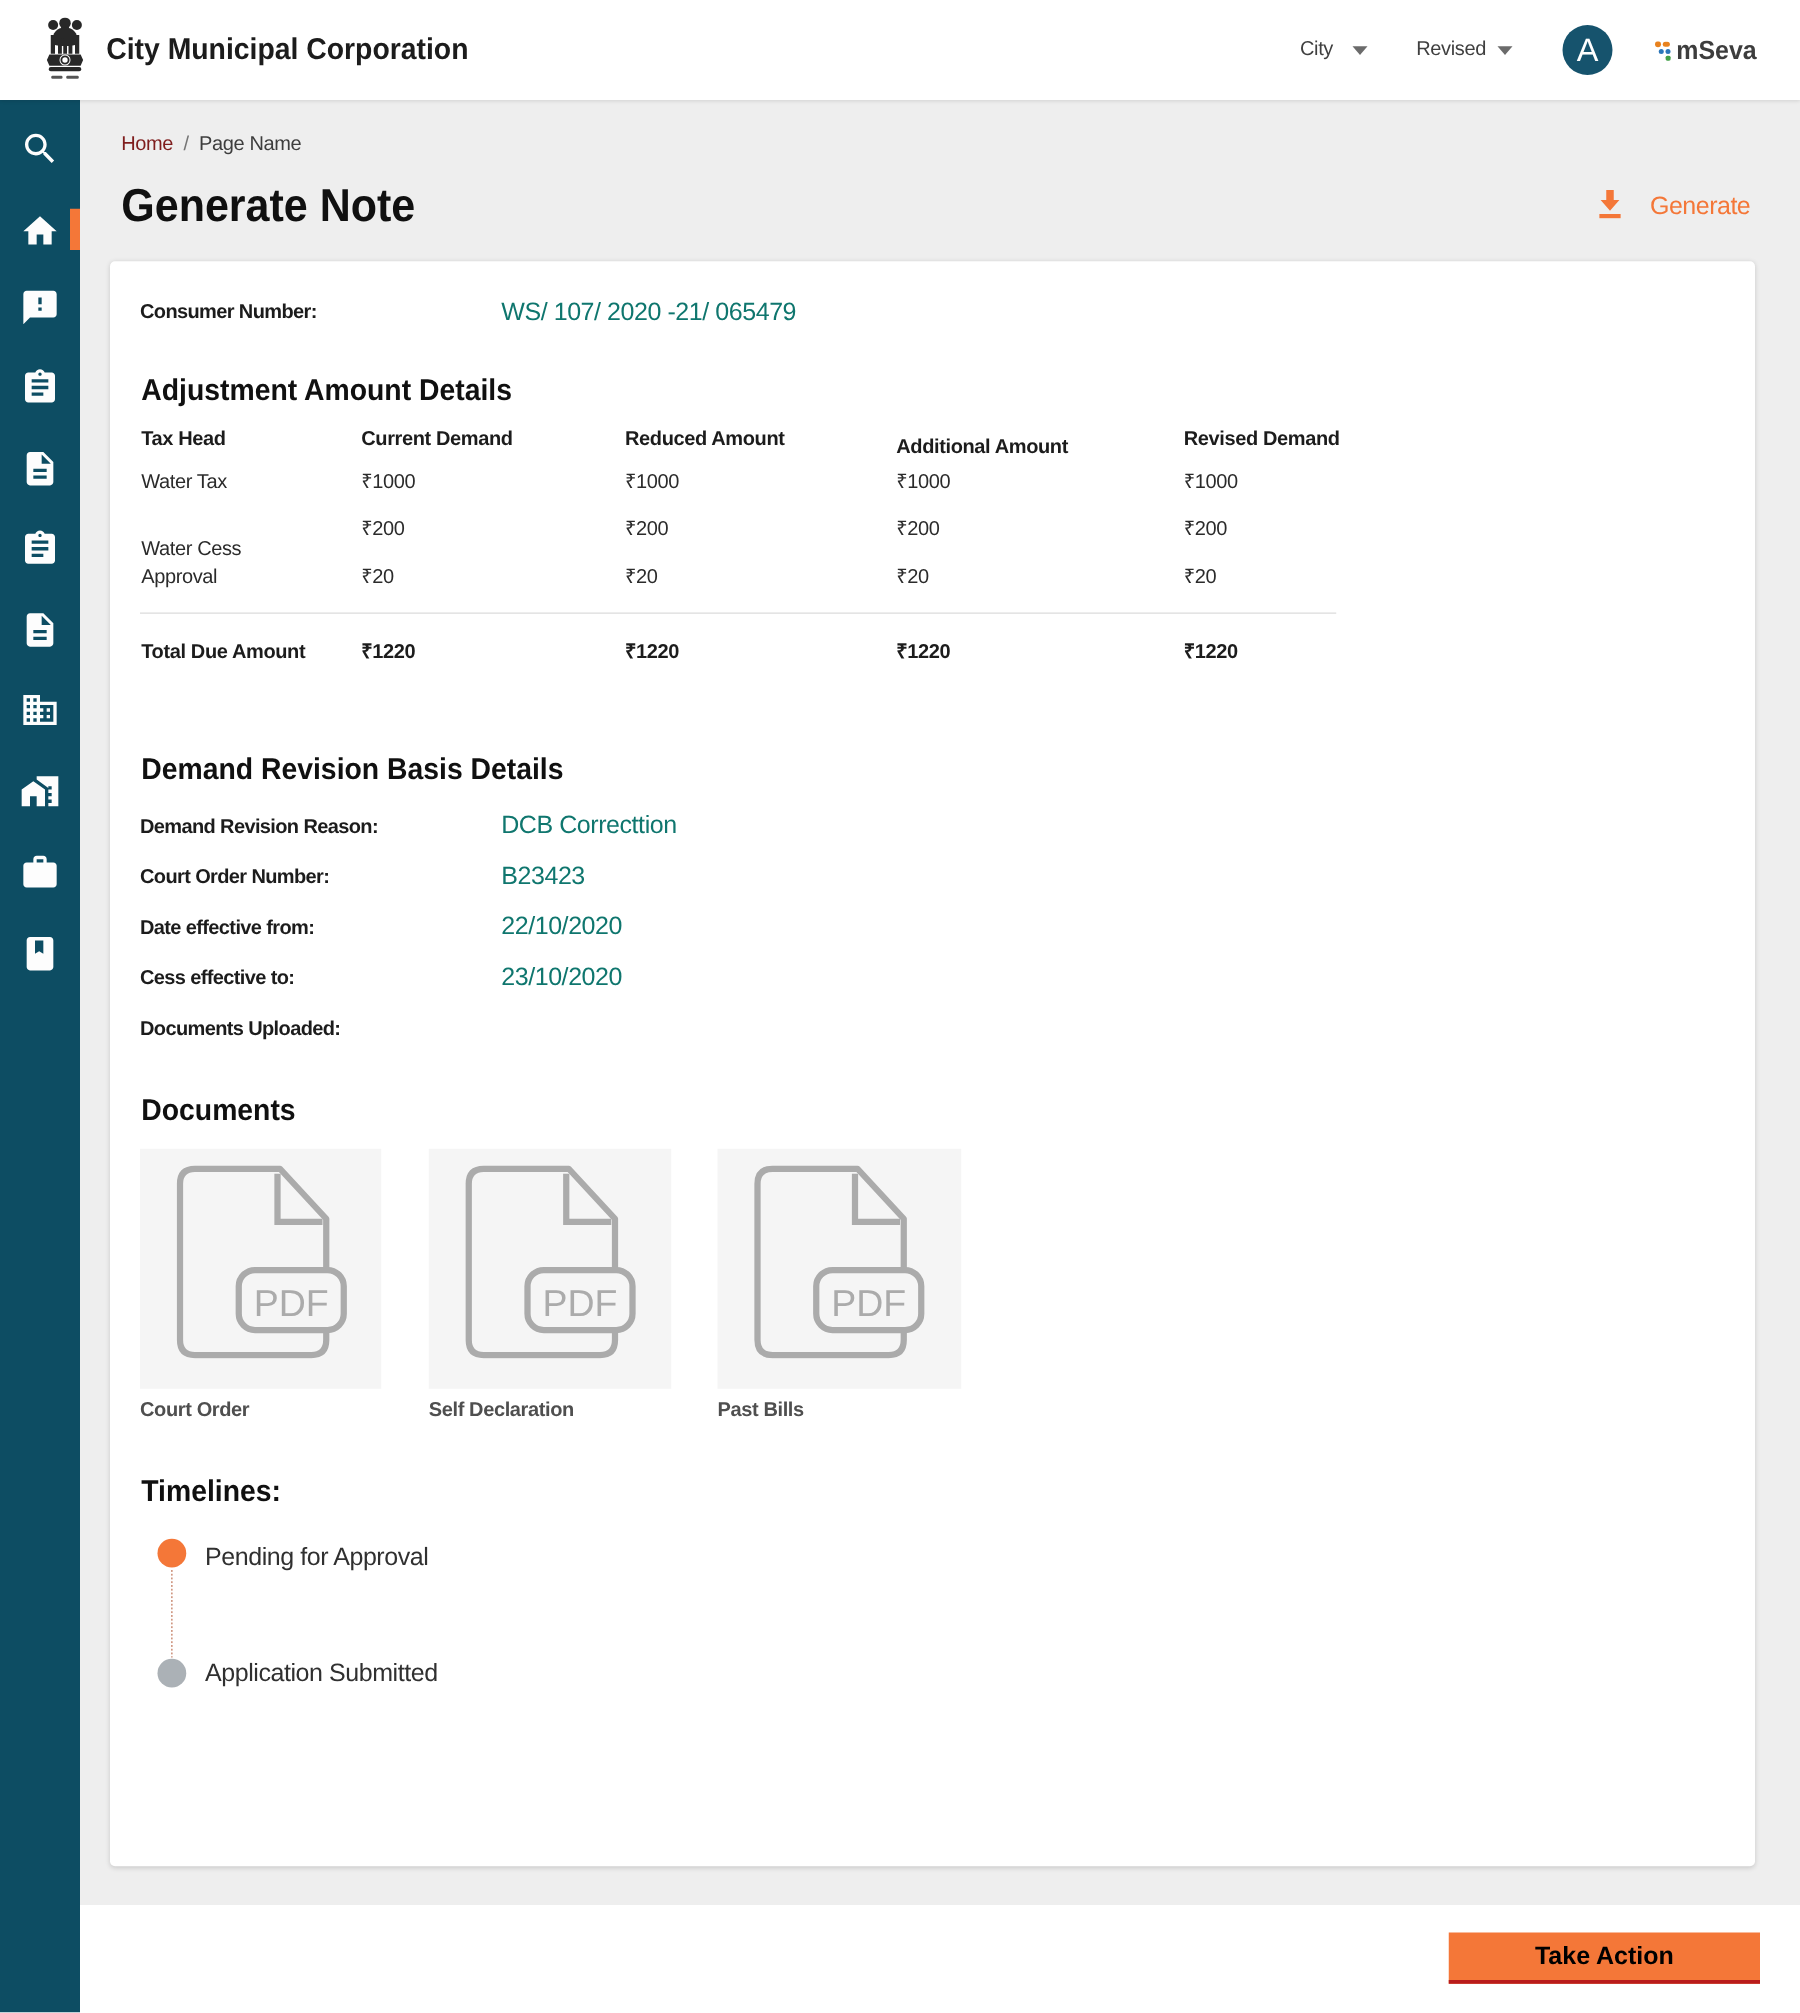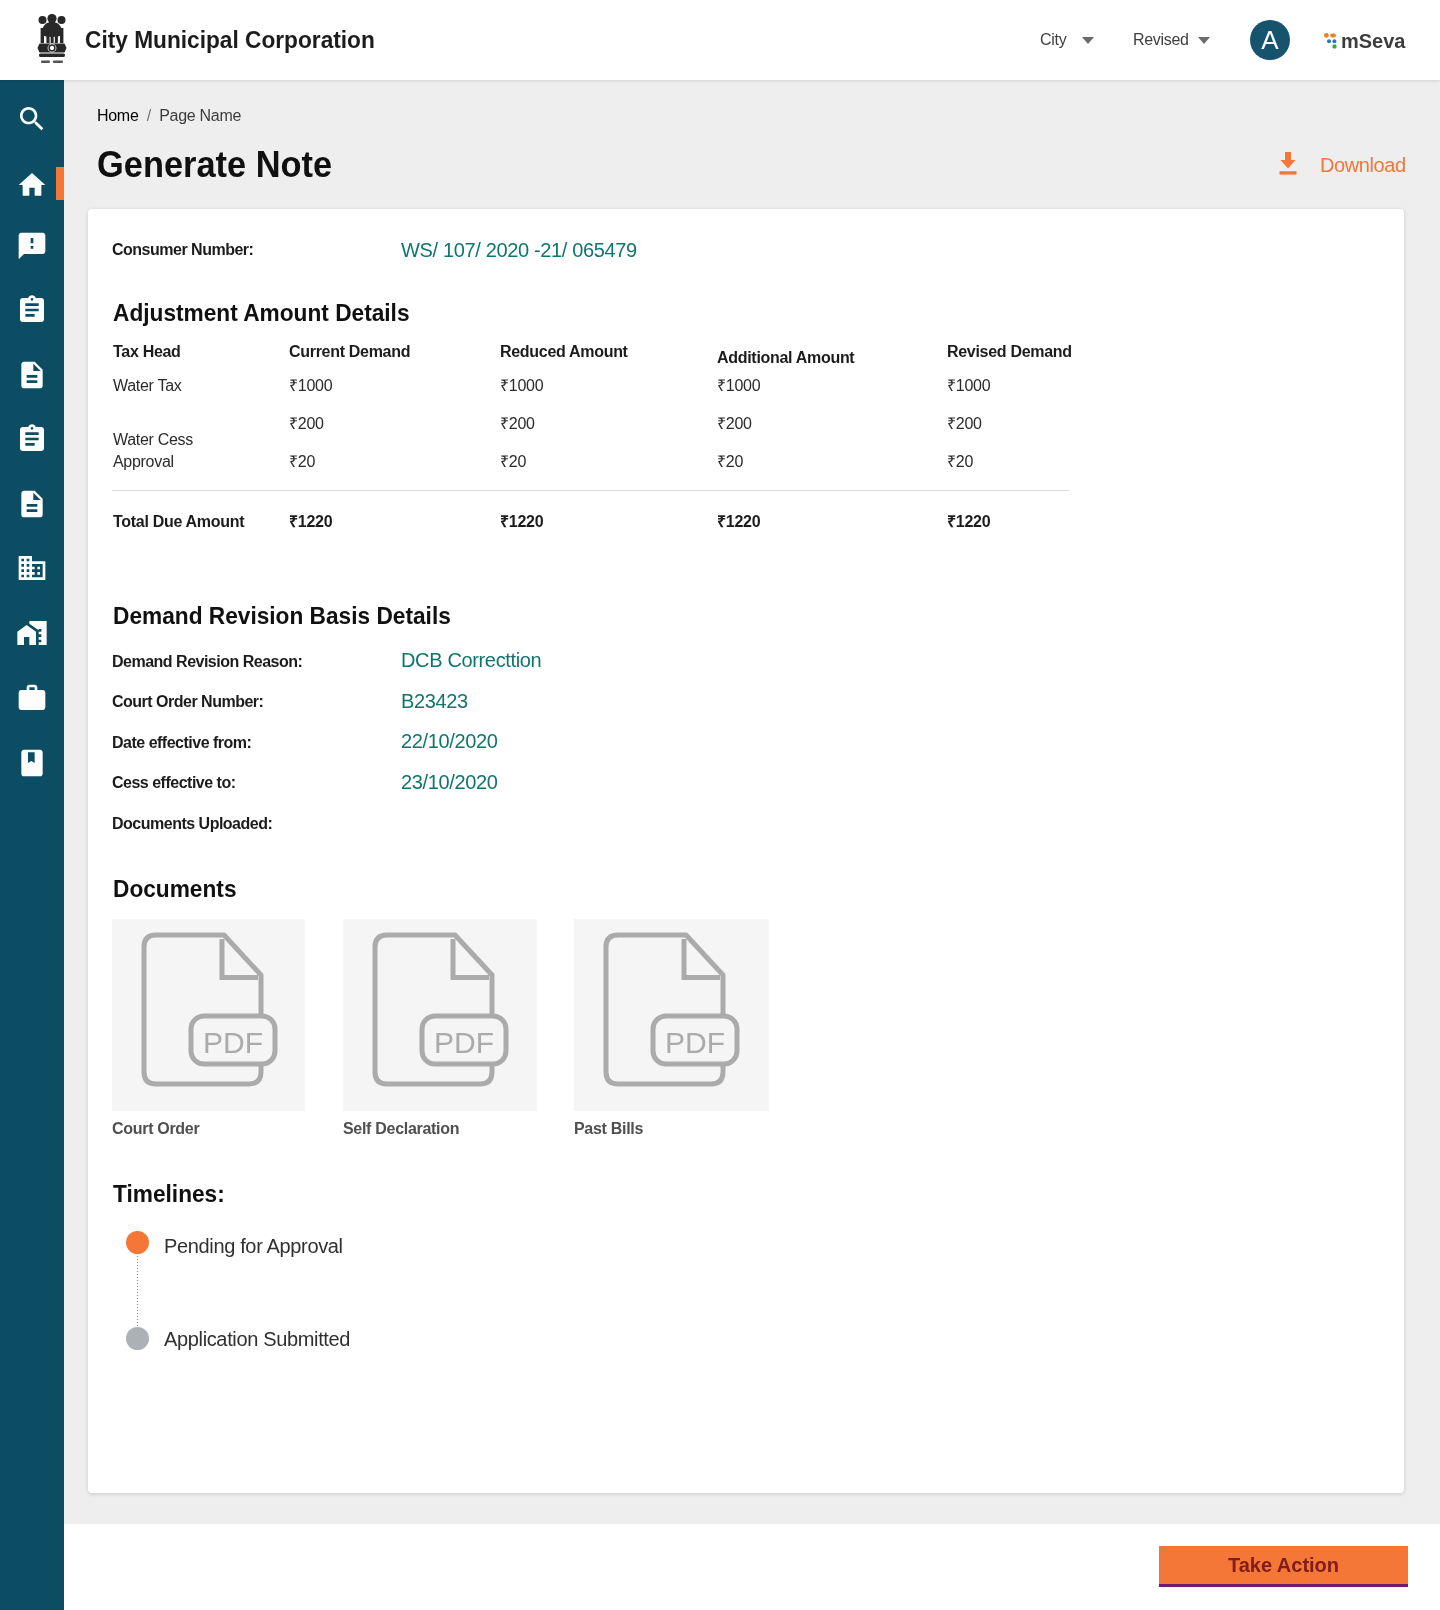--- a/index.html
+++ b/index.html
@@ -18,41 +18,41 @@
 #sidebar { position:absolute; left:0; top:80px; width:64px; height:1530px; background:#0d4d63; z-index:4; }
 .sic { position:absolute; left:16px; width:32px; height:32px; }
 .sic svg { width:32px; height:32px; fill:#fdfdfd; }
 #activebar { position:absolute; left:56px; top:87px; width:8px; height:33px; background:#f47738; }
 
 
 #main { position:absolute; left:64px; top:80px; width:1376px; height:1444px; background:#eeeeee; }
 #card { position:absolute; left:24px; top:129px; width:1316px; height:1284px; background:#fff; border-radius:4px; box-shadow:0 1px 4px rgba(0,0,0,0.16); }
 
 .bc { font-size:16px; letter-spacing:-0.3px; }
-.bc-home { color:#000000; }
+.bc-home { color:#7f1d1d; }
 .bc-sep { color:#757575; }
 .bc-page { color:#3d3d3d; }
 #h1 { font-size:37px; font-weight:bold; color:#101010; transform:scaleX(0.93); transform-origin:0 50%; }
 .h2 { font-size:24px; font-weight:bold; color:#101010; transform:scaleX(0.945); transform-origin:0 50%; white-space:nowrap; }
 #dl { color:#f47738; font-size:20px; letter-spacing:-0.4px; }
 
 .lbl { font-size:16px; font-weight:bold; color:#1c1c1c; line-height:16px; letter-spacing:-0.5px; }
 .val { font-size:20px; color:#0f766e; line-height:20px; letter-spacing:-0.35px; }
 .th { font-size:16px; font-weight:bold; color:#1c1c1c; line-height:16px; letter-spacing:-0.3px; }
 .td { font-size:16px; color:#2b2b2b; line-height:16px; letter-spacing:-0.3px; }
 .tt { font-size:16px; font-weight:bold; color:#1c1c1c; line-height:16px; letter-spacing:-0.3px; }
 
 .doccard { position:absolute; top:710px; width:193px; height:192px; background:#f5f5f5; }
 .doclbl { font-size:16px; font-weight:bold; color:#4f4f4f; line-height:16px; letter-spacing:-0.3px; }
 
 .dot { position:absolute; border-radius:50%; width:23px; height:23px; }
 .tl-main { font-size:20px; color:#303030; line-height:20px; letter-spacing:-0.35px; }
 .tl-gray { font-size:20px; color:#616161; line-height:28.1px; letter-spacing:-0.35px; }
 
-#btn { position:absolute; left:1159px; top:1546px; width:249px; height:41px; background:#f47738; border:none; border-bottom:3px solid #701a75; font-family:"Liberation Sans", sans-serif; color:#7f1d1d; font-size:20px; font-weight:bold; text-align:center; line-height:37px; z-index:6; }
+#btn { position:absolute; left:1159px; top:1546px; width:249px; height:41px; background:#f47738; border:none; border-bottom:3px solid #b91c1c; font-family:"Liberation Sans", sans-serif; color:#000000; font-size:20px; font-weight:bold; text-align:center; line-height:37px; z-index:6; }
 </style>
 </head>
 <body>
 
 <div id="header">
   <svg class="abs" style="left:37px;top:14px" width="30" height="50" viewBox="0 0 30 50">
     <g fill="#282828">
       <circle cx="5.5" cy="6" r="4"></circle>
       <circle cx="24.5" cy="6" r="4"></circle>
       <circle cx="15" cy="4.5" r="4.6"></circle>
@@ -128,21 +128,21 @@
 </div>
 
 <div id="main">
   <div class="abs bc nw" style="left:33px;top:27px"><span class="bc-home">Home</span><span class="bc-sep">&nbsp; / &nbsp;</span><span class="bc-page">Page Name</span></div>
   <div class="abs nw" id="h1" style="left:33px;top:64px">Generate Note</div>
 
   <svg class="abs" style="left:1214px;top:71px" width="20" height="24" viewBox="0 0 20 24">
     <path d="M10 17.5 L2.5 9 H7 V1 H13 V9 H17.5 Z" fill="#f47738"></path>
     <rect x="1.5" y="20.2" width="17" height="3.4" fill="#f47738"></rect>
   </svg>
-  <div class="abs nw" id="dl" style="left:1256px;top:74px">Download</div>
+  <div class="abs nw" id="dl" style="left:1256px;top:74px">Generate</div>
 
   <div id="card">
 
     <div class="abs lbl nw" style="left:24px;top:33px">Consumer Number:</div>
     <div class="abs val nw" style="left:313px;top:31px">WS/ 107/ 2020 -21/ 065479</div>
 
     <div class="abs h2" style="left:25px;top:90px">Adjustment Amount Details</div>
     <div class="abs th nw" style="left:25px;top:135px">Tax Head</div>
     <div class="abs th nw" style="left:201px;top:135px">Current Demand</div>
     <div class="abs th nw" style="left:412px;top:135px">Reduced Amount</div>

